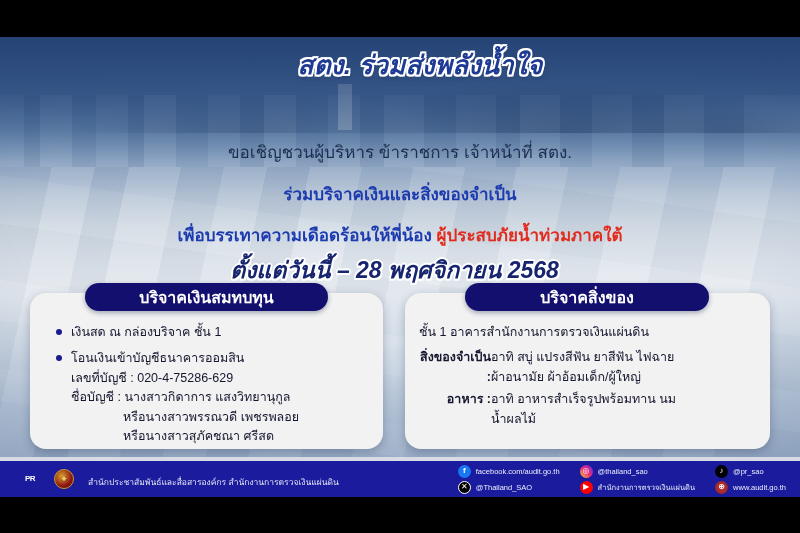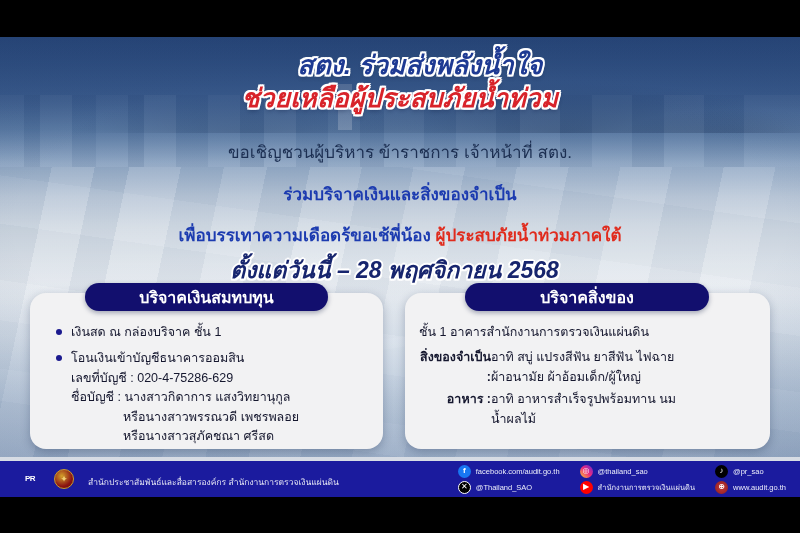--- a/index.html
+++ b/index.html
@@ -216,27 +216,26 @@
     <div class="road"></div>
     <div class="wash"></div>
     <div class="vign"></div>
   </div>
 
   <div class="bar-top"></div>
   <div class="bar-bottom"></div>
 
   <div class="headline">
     <span class="hl1">สตง. ร่วมส่งพลังน้ำใจ</span>
-    <span class="hl2">ช่วยเหลือผู้ประสบภัยน้ำท่วม</span>
   </div>
 
   <div class="body-copy">
     <div class="line1">ขอเชิญชวนผู้บริหาร ข้าราชการ เจ้าหน้าที่ สตง.</div>
     <div class="line2">ร่วมบริจาคเงินและสิ่งของจำเป็น</div>
-    <div class="line3"><span>เพื่อบรรเทาความเดือดร้ขอเช้พี่น้อง </span><span class="accent">ผู้ประสบภัยน้ำท่วมภาคใต้</span></div>
+    <div class="line3"><span>เพื่อบรรเทาความเดือดร้อนให้พี่น้อง </span><span class="accent">ผู้ประสบภัยน้ำท่วมภาคใต้</span></div>
   </div>
 
   <div class="date-line">ตั้งแต่วันนี้ – 28 พฤศจิกายน 2568</div>
 
   <div class="card card-left">
     <div class="pill pill-left">บริจาคเงินสมทบทุน</div>
     <div class="card-body">
       <div class="bullet-row">
         <span class="dot"></span>
         <span class="bullet-text">เงินสด ณ กล่องบริจาค ชั้น 1</span>

